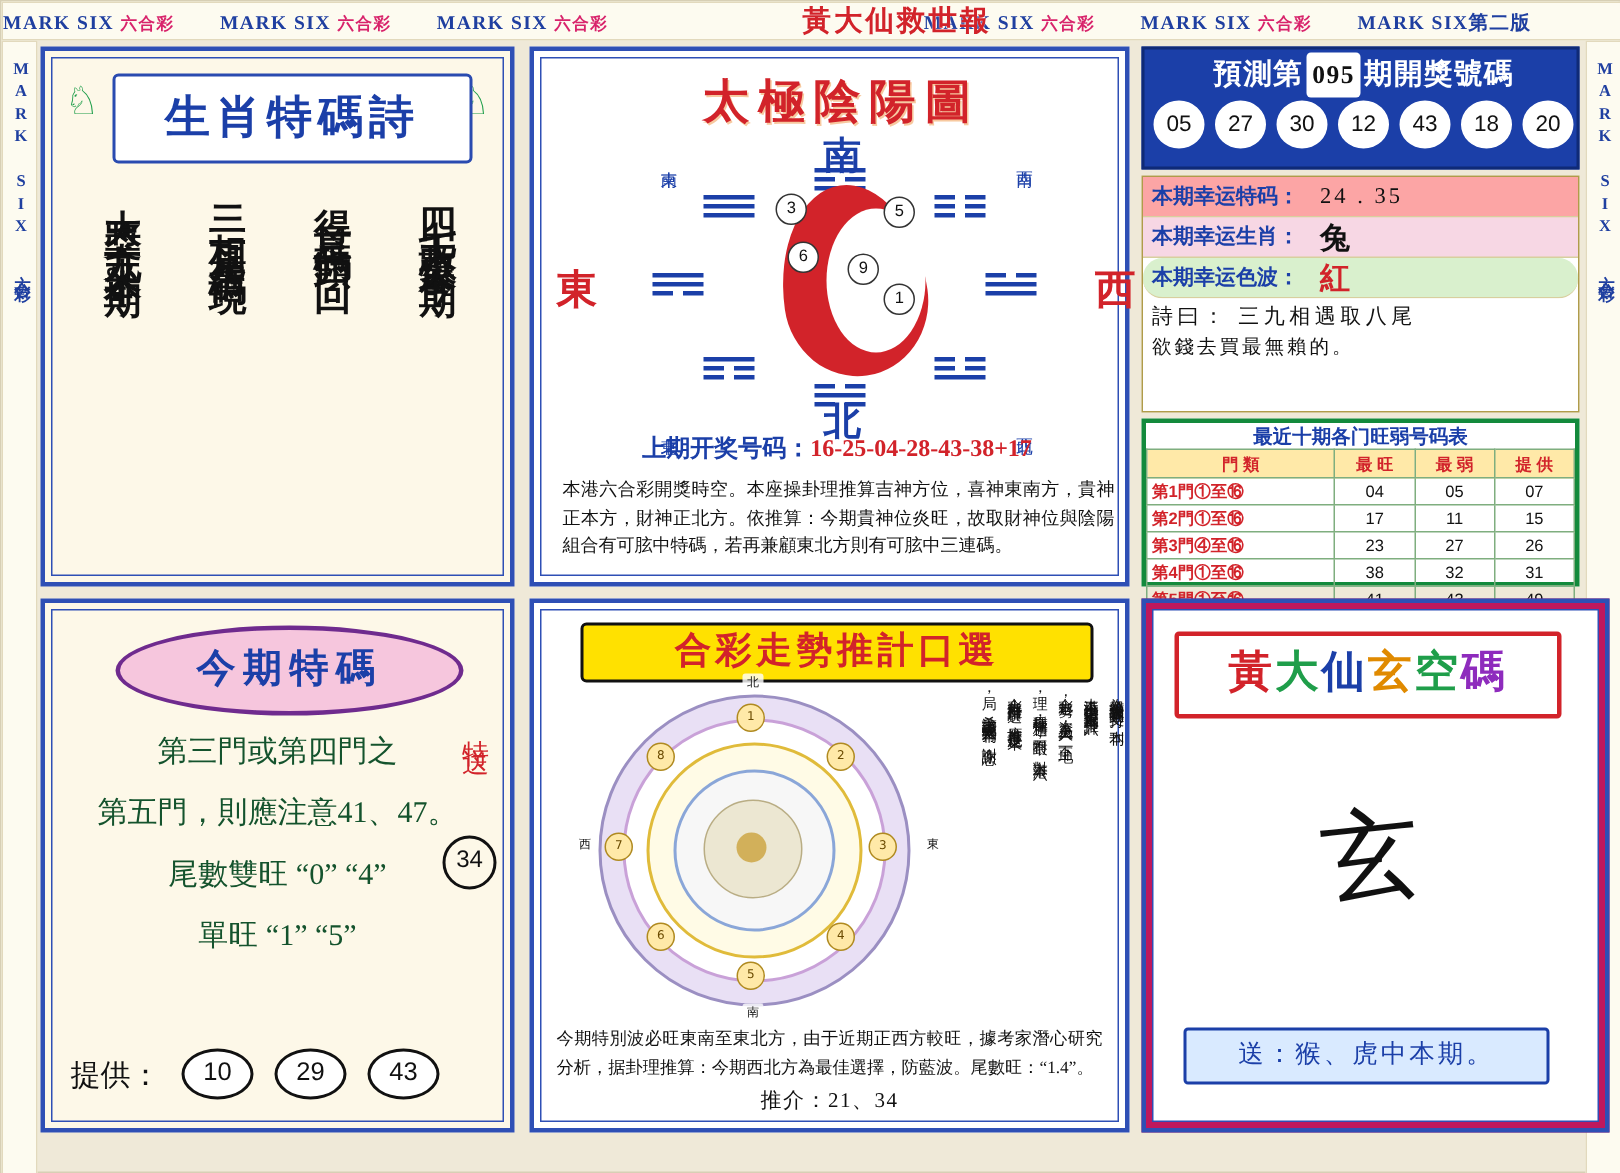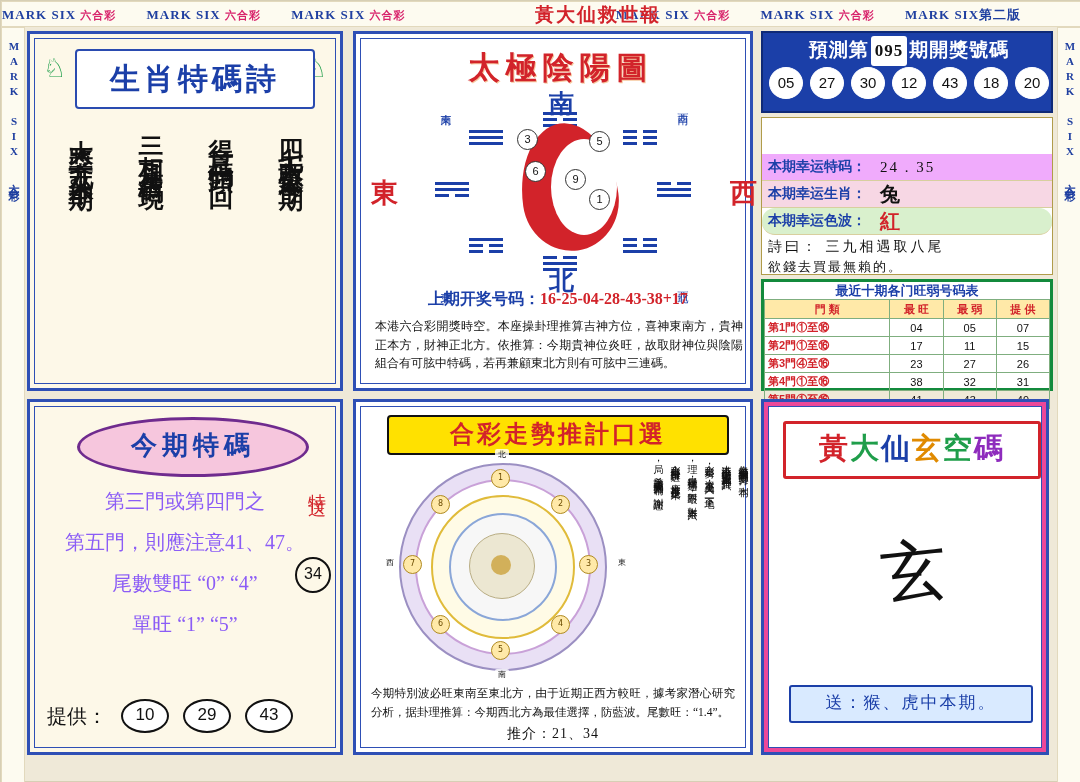--- a/index.html
+++ b/index.html
@@ -157,21 +157,21 @@
   .lk-k{
     width:112px;padding-left:6px;color:#1b3fa8;font-weight:bold;
     font-family:"Liberation Serif","DejaVu Serif",serif;font-size:14px;
   }
   .lk-v{
     flex:1;color:#111;font-family:"Liberation Serif","DejaVu Serif",serif;
     font-size:15px;letter-spacing:2px;
   }
   .lk-v.big{font-size:20px;font-weight:bold;color:#111;}
   .lk-v.red{color:#d2232a;font-size:20px;font-weight:bold;}
-  .row-y{background:#f0abfc;margin-top:36px;}
+  .row-y{background:#fca5a5;}
   .row-p{background:#f7d7e4;}
   .row-g{background:#d9f0cd;border-radius:13px;}
   .lk-poem{
     padding:3px 6px 0 6px;color:#111;
     font-family:"Liberation Serif","DejaVu Serif",serif;font-size:14px;letter-spacing:3px;
   }
   .lk-poem2{padding:2px 6px;font-size:13px;letter-spacing:2px;}
 
   
   #p-table{left:760px;top:278px;width:292px;height:112px;border:3px solid #138a3c;background:#fff;}
@@ -192,21 +192,21 @@
   .tema-oval{
     position:absolute;left:42px;top:10px;width:226px;height:54px;
     background:#f6c6dd;border:3px solid #6f2b8e;border-radius:50%;
     text-align:center;line-height:52px;
     font-family:"Liberation Serif","DejaVu Serif",serif;
     font-size:26px;font-weight:bold;color:#1b3fa8;letter-spacing:5px;
   }
   .tema-lines{
     position:absolute;left:10px;top:74px;right:10px;
     font-family:"Liberation Serif","DejaVu Serif",serif;
-    font-size:20px;color:#8b5cf6;line-height:2.05;text-align:center;
+    font-size:20px;color:#14532d;line-height:2.05;text-align:center;
   }
   .tema-side{
     position:absolute;right:6px;top:72px;width:30px;
     writing-mode:vertical-rl;text-orientation:upright;
     font-family:"Liberation Serif","DejaVu Serif",serif;
     font-size:18px;color:#d2232a;letter-spacing:6px;
   }
   .circ34{
     position:absolute;right:4px;top:150px;width:32px;height:32px;border-radius:50%;
     border:2px solid #111;text-align:center;line-height:30px;font-size:16px;color:#111;
@@ -260,21 +260,21 @@
     font-family:"Liberation Serif","DejaVu Serif",serif;
     font-size:11.5px;color:#111;line-height:1.6;text-align:justify;
   }
   .wheel-rec{
     position:absolute;left:0;bottom:4px;width:100%;text-align:center;
     font-family:"Liberation Serif","DejaVu Serif",serif;
     font-size:14px;color:#111;letter-spacing:1px;
   }
 
   
-  #p-xuan{left:760px;top:398px;width:288px;height:356px;border:3px solid #2e4fb5;background:#ec4899;}
+  #p-xuan{left:760px;top:398px;width:312px;height:356px;border:3px solid #2e4fb5;background:#be185d;}
   #p-xuan .inner{position:absolute;inset:4px;border:1px solid #2e4fb5;background:#fff;}
   .xuan-title{
     position:absolute;left:14px;top:14px;width:252px;height:52px;
     background:#fff;border:3px solid #d2232a;border-radius:3px;
     text-align:center;line-height:48px;
   }
   .xuan-title span{
     font-family:"Liberation Serif","DejaVu Serif",serif;
     font-size:29px;font-weight:bold;letter-spacing:2px;
   }

